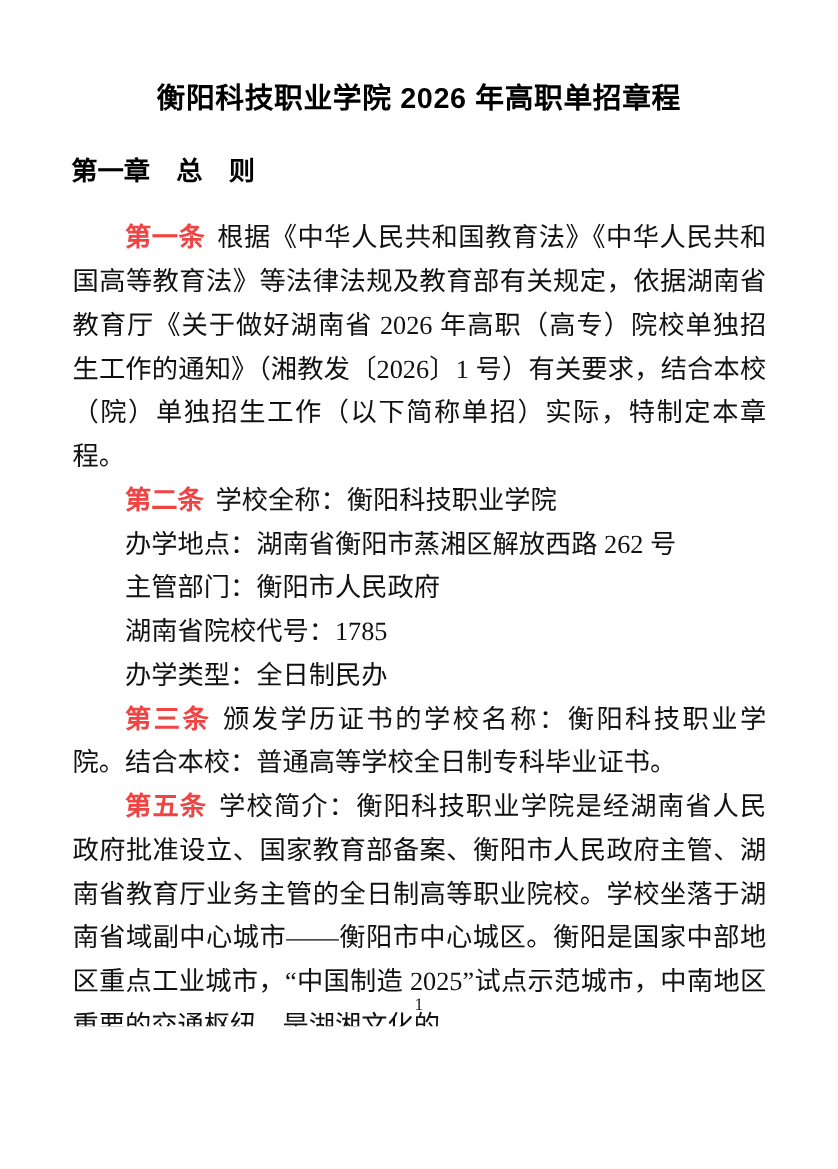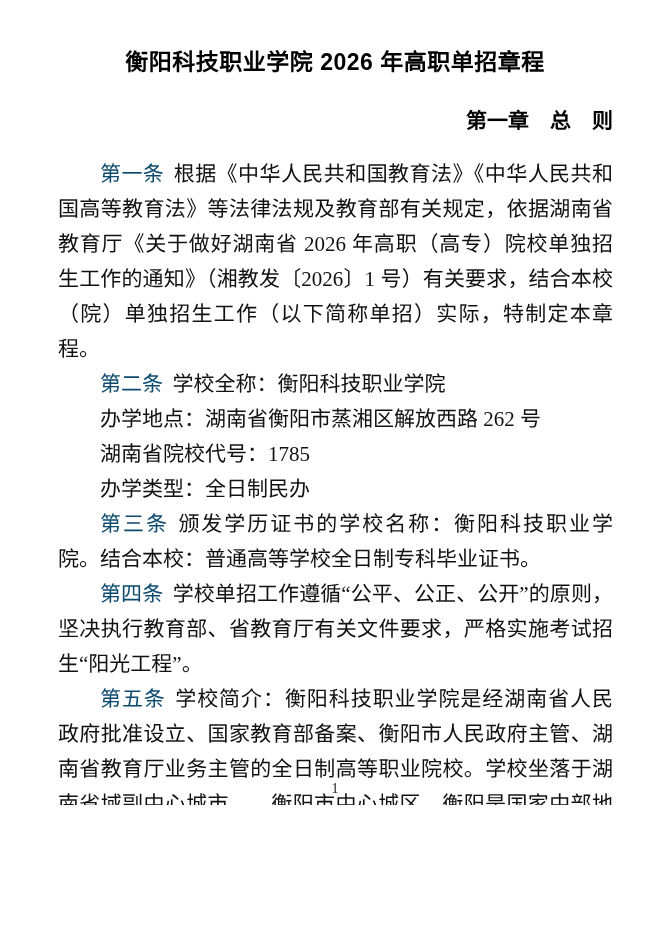--- a/index.html
+++ b/index.html
@@ -4,59 +4,59 @@
 <style>
   html, body {
     margin: 0;
     padding: 0;
     background: #ffffff;
   }
   .page {
     position: relative;
     width: 670px;
     height: 805px;
-    margin: 0 auto;
+    margin: 16px auto;
     background: #ffffff;
     overflow: hidden;
     color: #111111;
     font-family: "Liberation Serif", "DejaVu Serif", serif;
   }
   .doc-title {
     margin: 47px 57px 0 57px;
     text-align: center;
     font-family: "Liberation Sans", "DejaVu Sans", sans-serif;
     font-weight: 700;
     font-size: 23px;
     line-height: 30px;
     color: #000000;
     letter-spacing: 0.5px;
   }
   .chapter-heading {
     margin: 31px 57px 0 57px;
-    text-align: right;
+    text-align: left;
     font-weight: 700;
     font-size: 21px;
     line-height: 26px;
     color: #000000;
   }
   .doc-body {
     margin: 23px 57px 0 58px;
     font-size: 21px;
     line-height: 35px;
     text-align: justify;
     text-justify: inter-ideograph;
   }
   .doc-body p {
     margin: 0;
     padding: 0;
     text-indent: 2em;
   }
   .article-label {
-    font-weight: 400;
-    color: #0c4a6e;
+    font-weight: 700;
+    color: #ef4444;
     margin-right: 0.45em;
   }
   .page-number {
     position: absolute;
     left: 0;
     right: 0;
     bottom: 8px;
     text-align: center;
     font-size: 14px;
     line-height: 16px;
@@ -73,29 +73,29 @@
   <h2 class="chapter-heading">第一章　总　则</h2>
 
   <div class="doc-body">
 
     <p><span class="article-label">第一条</span><span>根据《中华人民共和国教育法》《中华人民共和国高等教育法》等法律法规及教育部有关规定，依据湖南省教育厅《关于做好湖南省 2026 年高职（高专）院校单独招生工作的通知》（湘教发〔2026〕1 号）有关要求，结合本校（院）单独招生工作（以下简称单招）实际，特制定本章程。</span></p>
 
     <p><span class="article-label">第二条</span><span>学校全称：衡阳科技职业学院</span></p>
 
     <p><span>办学地点：湖南省衡阳市蒸湘区解放西路 262 号</span></p>
 
+    <p><span>主管部门：衡阳市人民政府</span></p>
 
 
     <p><span>湖南省院校代号：1785</span></p>
 
     <p><span>办学类型：全日制民办</span></p>
 
     <p><span class="article-label">第三条</span><span>颁发学历证书的学校名称：衡阳科技职业学院。结合本校：普通高等学校全日制专科毕业证书。</span></p>
 
-    <p><span class="article-label">第四条</span><span>学校单招工作遵循“公平、公正、公开”的原则，坚决执行教育部、省教育厅有关文件要求，严格实施考试招生“阳光工程”。</span></p>
 
     <p><span class="article-label">第五条</span><span>学校简介：衡阳科技职业学院是经湖南省人民政府批准设立、国家教育部备案、衡阳市人民政府主管、湖南省教育厅业务主管的全日制高等职业院校。学校坐落于湖南省域副中心城市——衡阳市中心城区。衡阳是国家中部地区重点工业城市，“中国制造 2025”试点示范城市，中南地区重要的交通枢纽，是湖湘文化的</span></p>
 
   </div>
 
   <div class="page-number">1</div>
 
 </div>
 
 </body></html>

